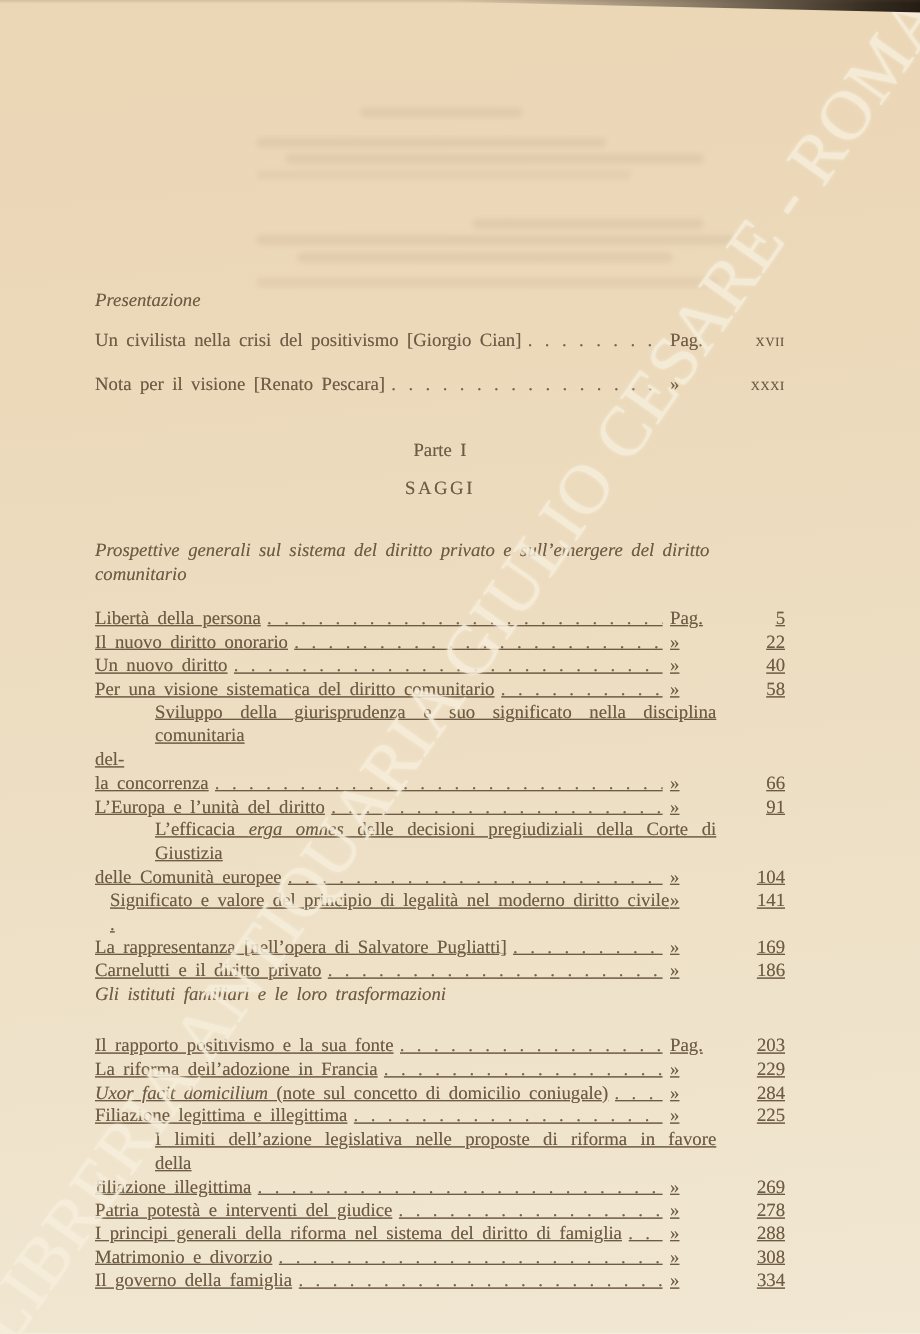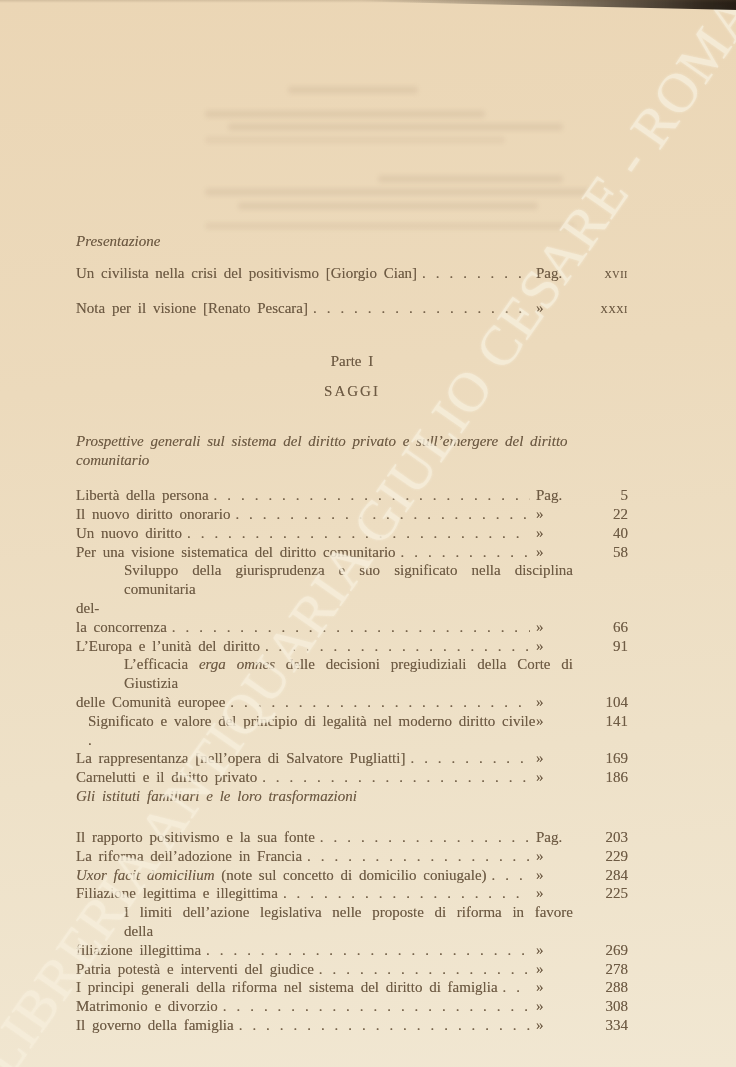--- a/index.html
+++ b/index.html
@@ -35,21 +35,21 @@
     font-size:15px;line-height:18.8px;word-spacing:3px;
     text-shadow:0 0 .5px rgba(110,90,65,.55);}
   .it{font-style:italic;}
   .fm-heading{font-style:italic;margin:0 0 13px 0;}
   .fm .toc-row{margin-bottom:14.2px;}
   .part-block{margin-top:32px;text-align:center;}
   .part-title{margin-top:12px;letter-spacing:2px;}
   .sec-heading{font-style:italic;line-height:19px;}
   .sec1 .sec-heading{margin-top:31px;}
   .sec2 .sec-heading{}
-  .sec-rows{margin-top:16px;}
+  .sec-rows{margin-top:16px;text-decoration:underline;}
   .sec2 .sec-rows{margin-top:22px;}
   .toc-row{display:flex;align-items:baseline;}
   .toc-row.indent{padding-left:12px;}
   .row-title{white-space:nowrap;}
   .toc-row.grow .row-title{flex:1;white-space:normal;}
   .leader{flex:1;overflow:hidden;white-space:nowrap;margin:0 6px 0 5px;color:#77644c;}
   .leader::after{content:". . . . . . . . . . . . . . . . . . . . . . . . . . . . . . . . . . . . . . . . . . . . . . . . . . . . . . . . . . . . . . . .";letter-spacing:1.6px;}
   .ref{width:44px;text-align:left;flex:none;}
   .num{width:48px;text-align:right;flex:none;}
   .num.sc{font-size:10px;letter-spacing:.6px;}

